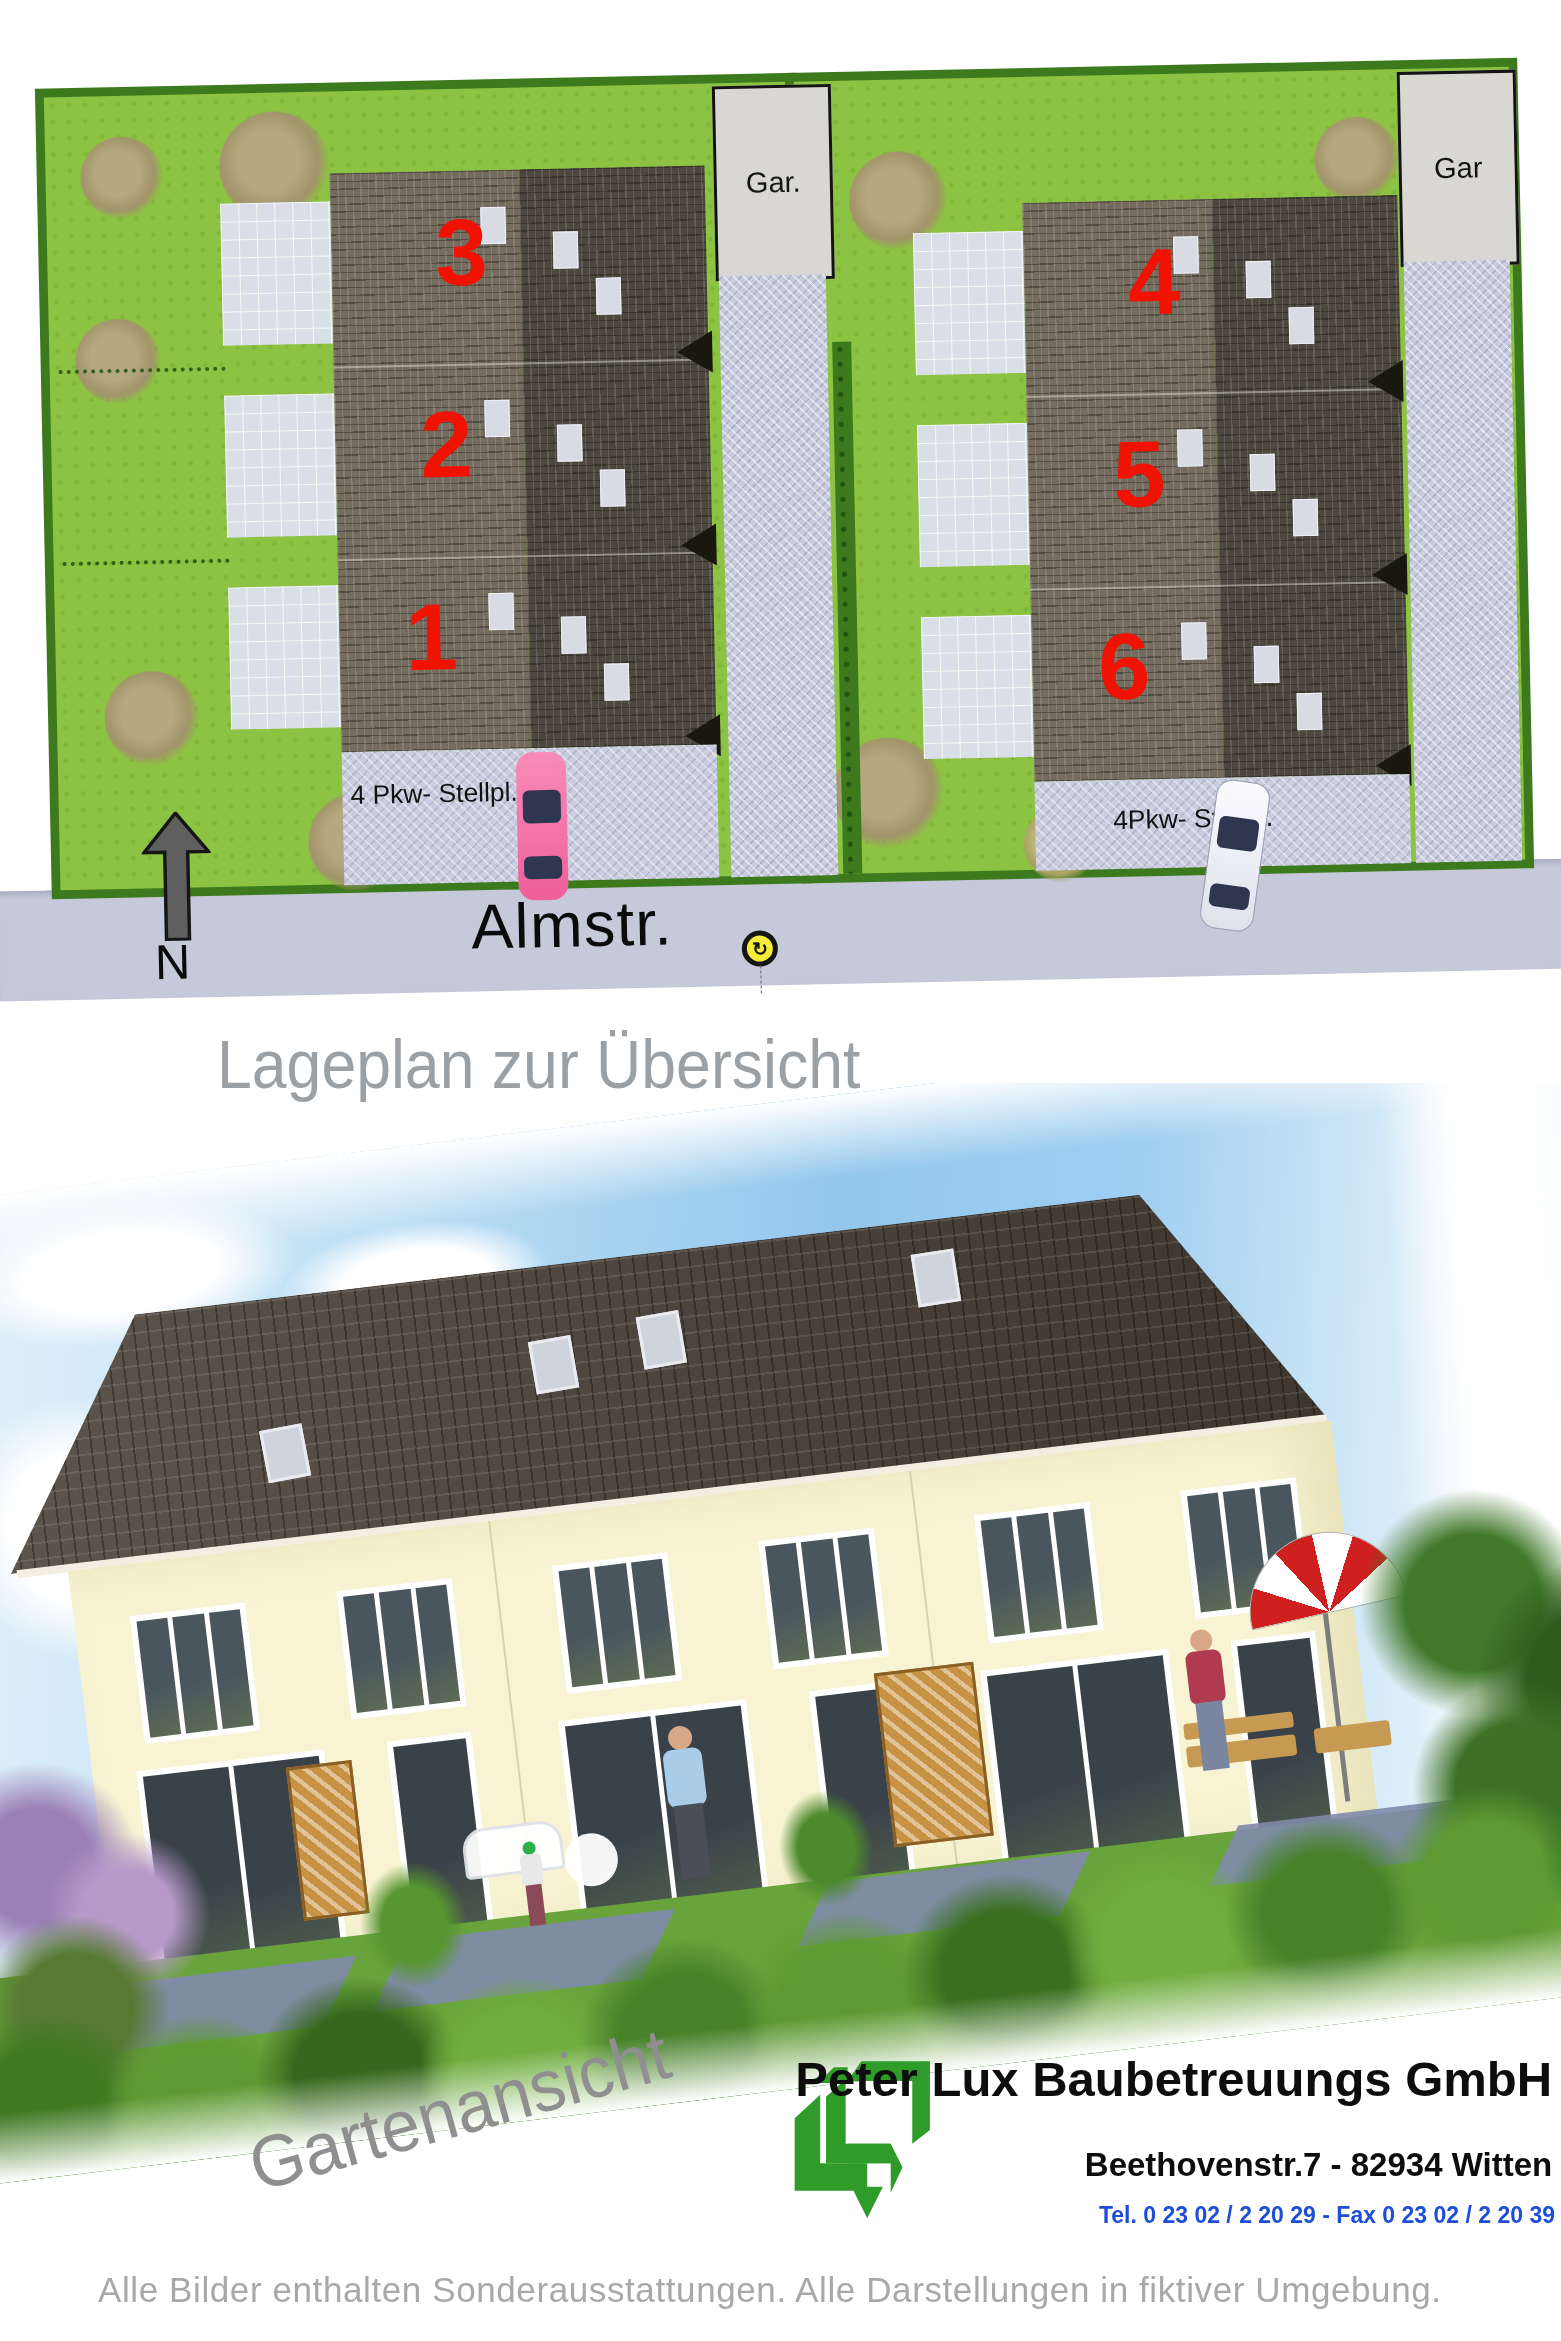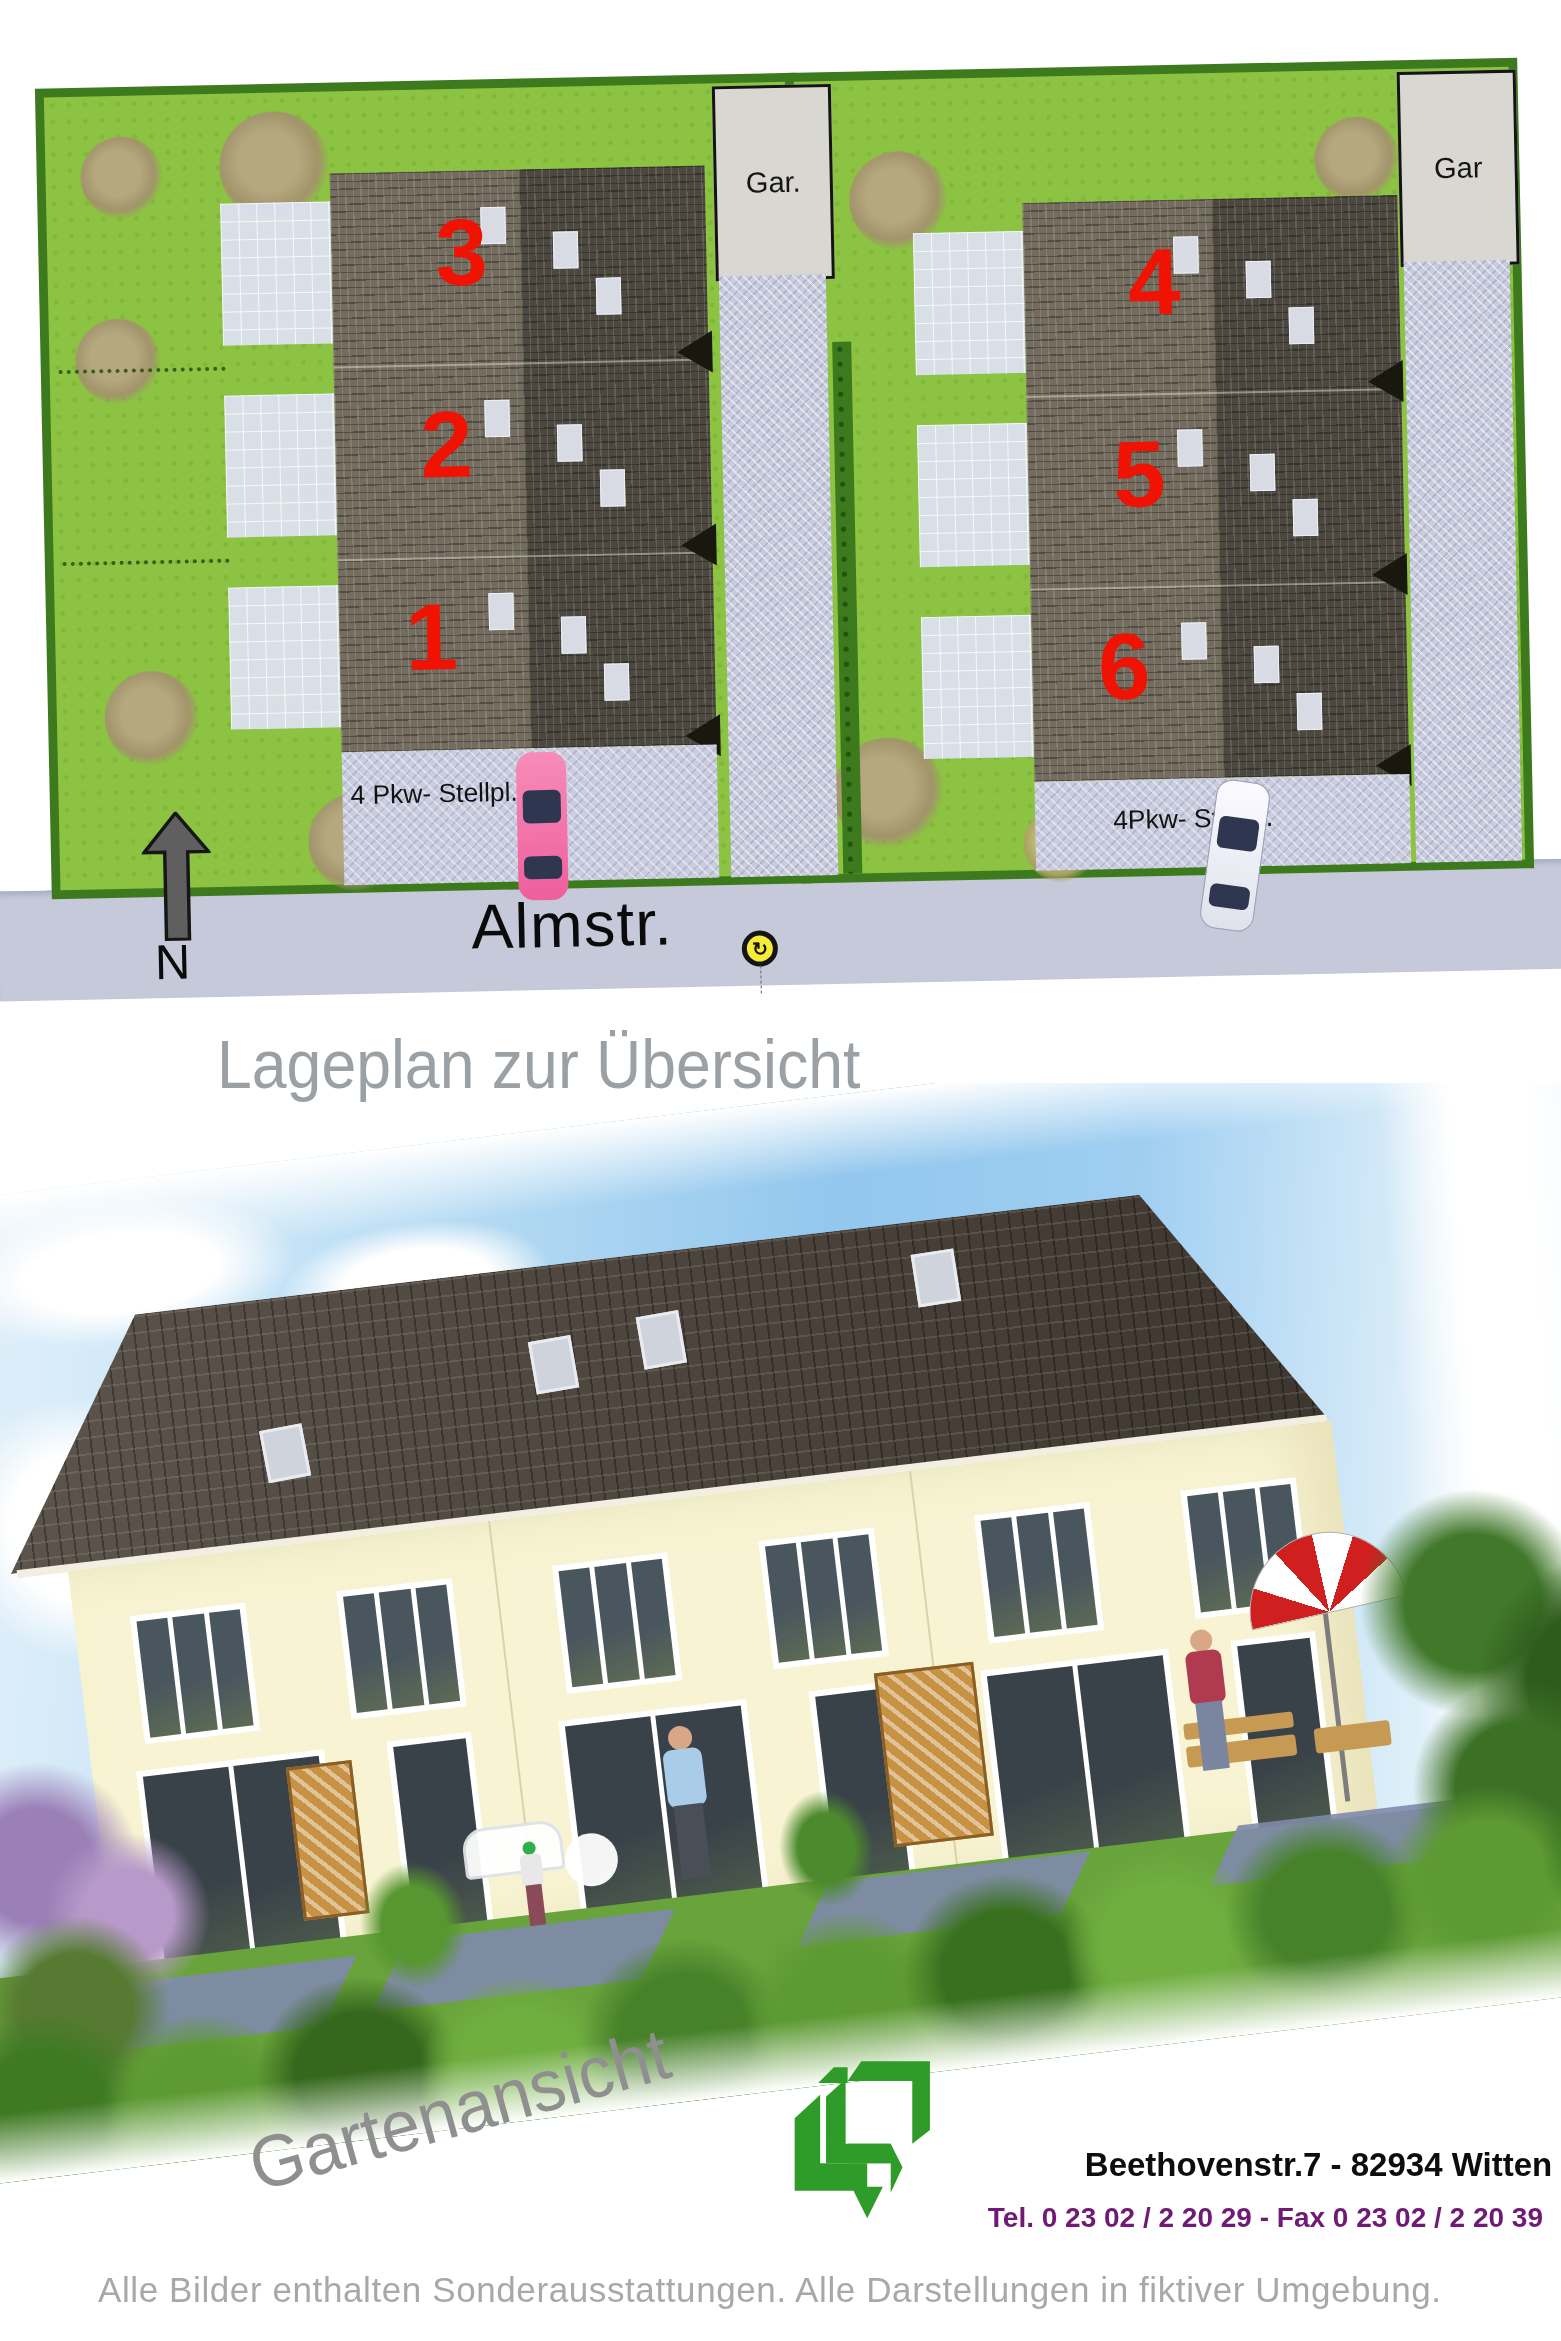--- a/index.html
+++ b/index.html
@@ -95,21 +95,21 @@
   .person{position:absolute;}
   .person .head{position:absolute;left:50%;transform:translateX(-50%);top:0;width:24px;height:24px;border-radius:50%;background:#d8a886;}
   .person .torso{position:absolute;left:50%;transform:translateX(-50%);top:23px;width:39px;height:58px;border-radius:8.8px;}
   .person .legs{position:absolute;left:50%;transform:translateX(-50%);top:79px;width:29px;height:74px;background:#4a4f57;}
   .furn{position:absolute;background:#ffffff;opacity:.95;border-radius:5px;}
   .bench{position:absolute;background:#c69a52;border-radius:3.8px;}
   
   #logo{position:absolute;left:779px;top:2047px;width:196px;height:211px;}
   .brand-name{position:absolute;right:8.8px;top:2051px;font-size:49px;font-weight:bold;color:#0d0d0d;white-space:nowrap;}
   .brand-addr{position:absolute;right:8.8px;top:2146px;font-size:33px;font-weight:bold;color:#0d0d0d;white-space:nowrap;}
-  .brand-tel{position:absolute;right:18px;top:2202px;font-size:28px;font-weight:bold;color:#701a75;white-space:nowrap;}
+  .brand-tel{position:absolute;right:6px;top:2202px;font-size:23px;font-weight:bold;color:#1d4ed8;white-space:nowrap;}
   #disclaimer{position:absolute;left:98px;top:2270px;font-size:35px;color:#a8a8a8;letter-spacing:0.6px;white-space:nowrap;}
 </style>
 </head>
 <body>
 
 <div id="page">
 
   <div id="siteplan">
     <div class="street"></div>
 
@@ -350,19 +350,20 @@
 
   <div id="cap-garten">Gartenansicht</div>
 
   <svg id="logo" viewBox="0 0 100 105">
     <path d="M35,16 L42,6 L77,6 L77,41 L68,48 L68,16 Z" fill="#2f9b28"></path>
     <path d="M20,17 L28,9 L35,9 L35,17 Z" fill="#2f9b28"></path>
     <path d="M24,24 L34,15 L34,48 L57,48 L63,60 L57,73 L57,58 L24,58 Z" fill="#2f9b28"></path>
     <path d="M8,35 L21,23 L21,58 L45,58 L45,70 L53,70 L45,86 L38,72 L8,72 Z" fill="#2f9b28"></path>
     <path d="M35,48 L57,48 L57,58 L35,58 Z" fill="#2f9b28"></path>
   </svg>
+  <div class="brand-name">Peter Lux Baubetreuungs GmbH</div>
   <div class="brand-addr">Beethovenstr.7  -  82934 Witten</div>
   <div class="brand-tel">Tel. 0 23 02 / 2 20 29  -  Fax 0 23 02 / 2 20 39</div>
 
   <div id="disclaimer">Alle Bilder enthalten Sonderausstattungen. Alle Darstellungen in fiktiver Umgebung.</div>
 
 </div>
 
 
 </body></html>

